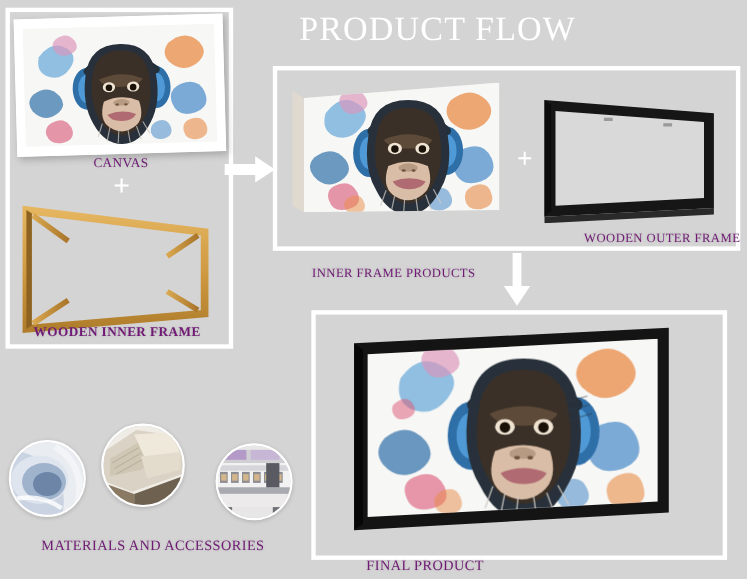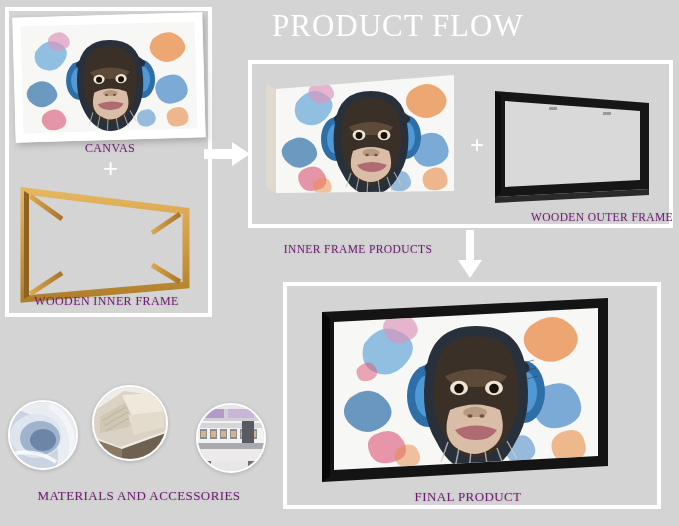--- a/index.html
+++ b/index.html
@@ -126,21 +126,21 @@
 
       <line x1="66" y1="14" x2="66" y2="108" stroke="url(#wg2)" stroke-width="5"></line>
       <line x1="122" y1="21" x2="122" y2="104" stroke="url(#wg2)" stroke-width="5"></line>
 
       <line x1="12" y1="11" x2="44" y2="34" stroke="url(#wg2)" stroke-width="5"></line>
       <line x1="12" y1="109" x2="44" y2="88" stroke="url(#wg2)" stroke-width="5"></line>
       <line x1="162" y1="29" x2="134" y2="48" stroke="url(#wg2)" stroke-width="5"></line>
       <line x1="162" y1="97" x2="134" y2="80" stroke="url(#wg2)" stroke-width="5"></line>
     </svg>
   </div>
-  <div class="label" style="left:14px;top:294px;width:185px;text-align:center;font-size:12px;">WOODEN INNER FRAME</div>
+  <div class="label" style="left:14px;top:294px;width:185px;text-align:center;font-size:12px;font-weight:bold;">WOODEN INNER FRAME</div>
 
   <div class="arrow" style="left:204px;top:140px;width:48px;height:28px;">
     <svg viewBox="0 0 48 28" width="48" height="28" style="display:block">
       <polygon points="0,9 28,9 28,2 46,14 28,26 28,19 0,19" fill="#ffffff"></polygon>
     </svg>
   </div>
 
   <div class="panel" style="left:248px;top:60px;width:425px;height:168px;"></div>
 
   <div style="position:absolute;left:258px;top:69px;width:200px;height:130px;">
@@ -272,21 +272,21 @@
             <path d="M191 145 l10 18"></path>
         </g>
         <g stroke="#2d3a48" stroke-width="1" opacity=".55">
           <path d="M196 70 l22-6"></path>
             <path d="M198 78 l22-6"></path>
             <path d="M200 86 l22-6"></path>
         </g>
       </g>
     </svg>
   </div>
-  <div class="label" style="left:333px;top:489px;width:270px;text-align:center;font-size:13px;">FINAL PRODUCT</div>
+  <div class="label" style="left:333px;top:506px;width:270px;font-size:13px;">FINAL PRODUCT</div>
 
   <div class="mcircle" style="left:8px;top:400px;width:66px;height:66px;">
     <svg viewBox="0 0 66 66" width="66" height="66" style="display:block">
       <rect width="66" height="66" fill="#e9ecf1"></rect>
       <path d="M-4 6 q30 4 44 22 q12 16 6 40 l-50 0z" fill="#c9d3e2"></path>
       <ellipse cx="26" cy="34" rx="26" ry="22" fill="#dfe5ee"></ellipse>
       <ellipse cx="30" cy="36" rx="20" ry="17" fill="#9fb3cd"></ellipse>
       <ellipse cx="33" cy="38" rx="13" ry="11" fill="#6d86a8"></ellipse>
       <path d="M40 4 q20 12 22 34 q2 18-8 28" stroke="#f2f4f8" stroke-width="6" fill="none"></path>
       <path d="M2 52 q24-6 44 8" stroke="#ffffff" stroke-width="4" fill="none" opacity=".8"></path>

